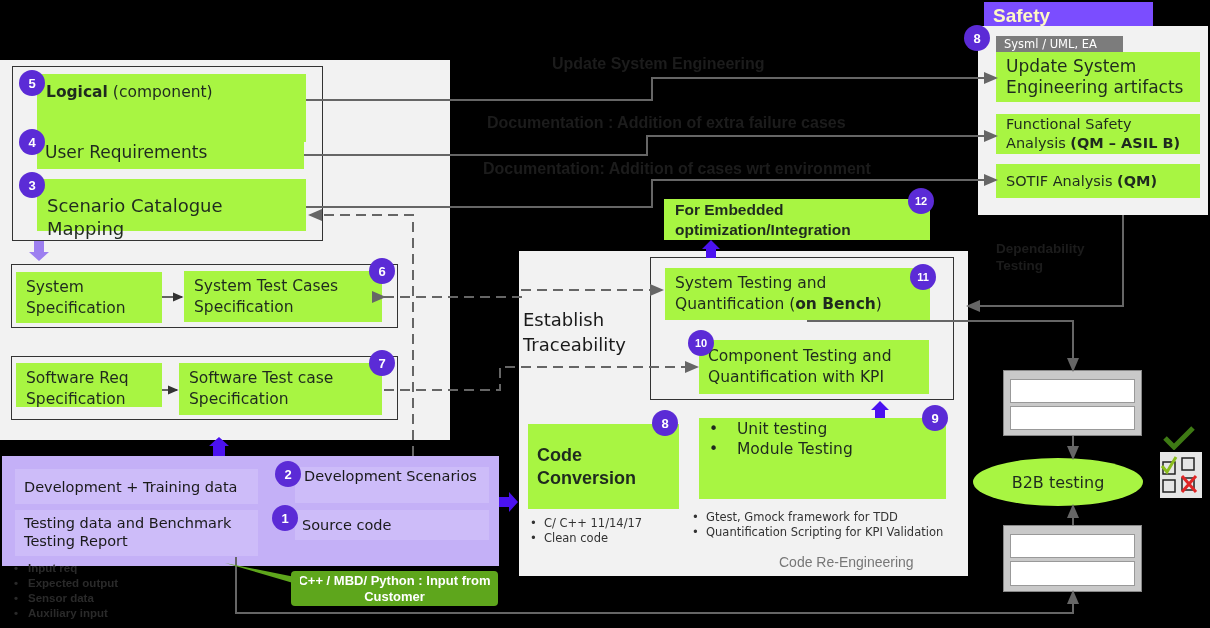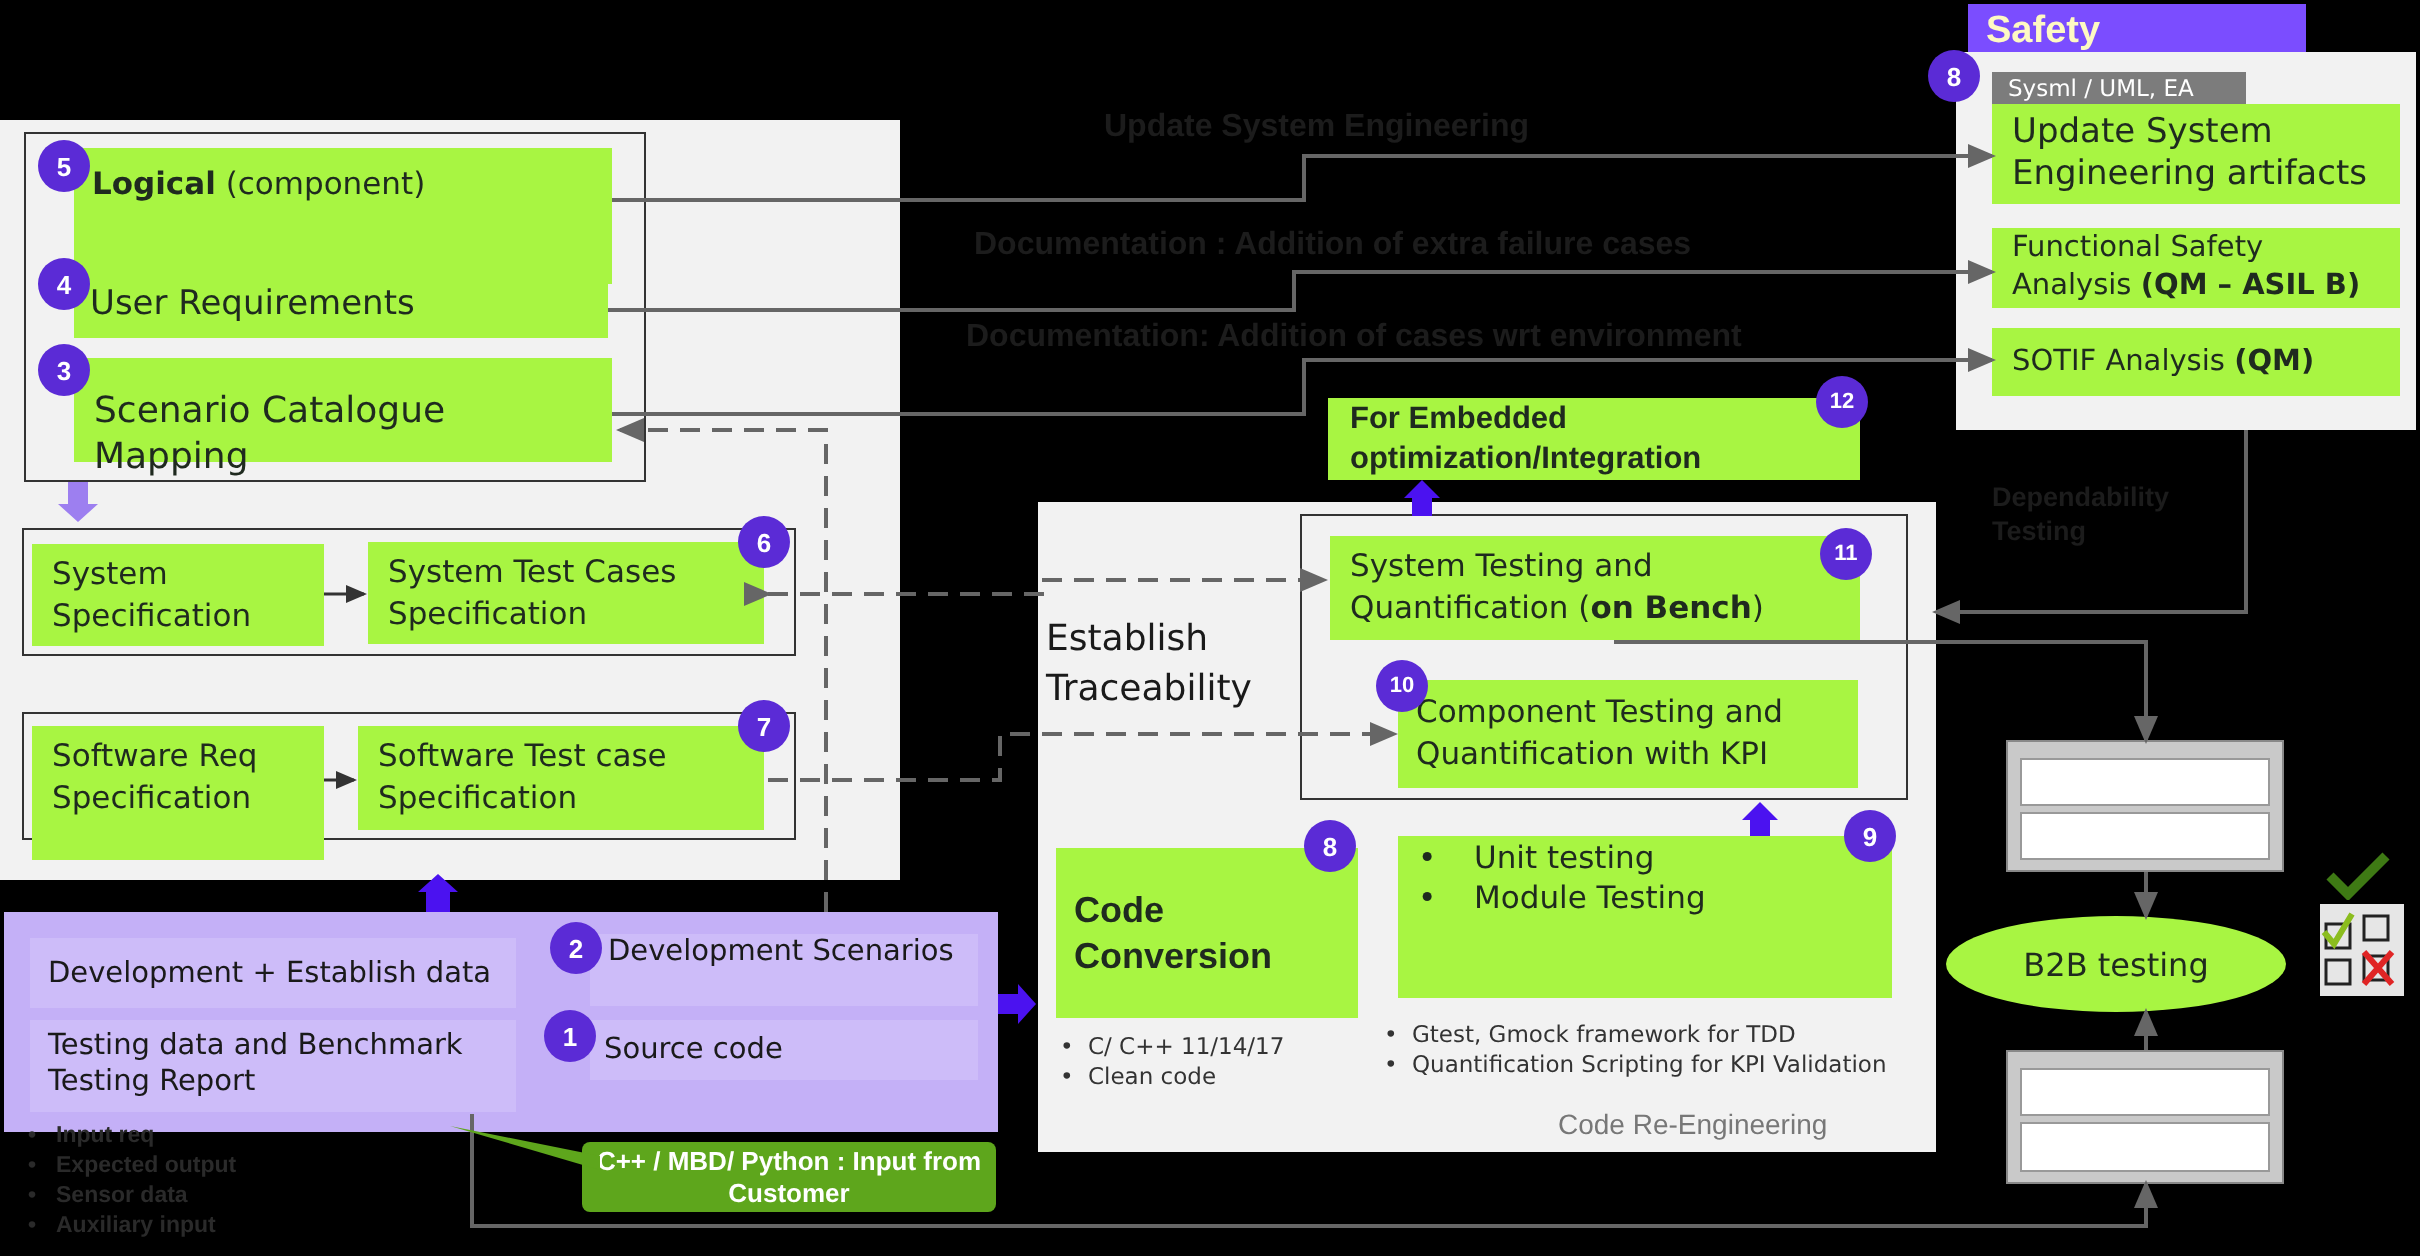--- a/index.html
+++ b/index.html
@@ -40,26 +40,26 @@
 
 <div class="green t17" style="left:37px;top:179px;width:269px;height:52px;padding:15px 10px;font-size:18px;"><span>Scenario Catalogue Mapping</span></div>
 <div class="badge" style="left:19px;top:172px;">3</div>
 
 <div class="frame" style="left:11px;top:264px;width:387px;height:64px;"></div>
 <div class="green t15" style="left:16px;top:272px;width:146px;height:51px;padding:5px 10px;"><span>System Specification</span></div>
 <div class="green t15" style="left:184px;top:271px;width:198px;height:51px;padding:5px 10px;"><span>System Test Cases Specification</span></div>
 <div class="badge" style="left:369px;top:258px;">6</div>
 
 <div class="frame" style="left:11px;top:356px;width:387px;height:64px;"></div>
-<div class="green t15" style="left:16px;top:363px;width:146px;height:67px;padding:5px 10px;"><span>Software Req Specification</span></div>
+<div class="green t15" style="left:16px;top:363px;width:146px;height:44px;padding:5px 10px;"><span>Software Req Specification</span></div>
 <div class="green t15" style="left:179px;top:363px;width:203px;height:52px;padding:5px 10px;"><span>Software Test case Specification</span></div>
 <div class="badge" style="left:369px;top:350px;">7</div>
 
 <div class="abs" style="left:2px;top:456px;width:497px;height:110px;background:#c4b0f7;"></div>
-<div class="abs t14" style="left:15px;top:469px;width:243px;height:35px;background:#cdbcf9;padding:8px 9px;"><span>Development + Establish data</span></div>
+<div class="abs t14" style="left:15px;top:469px;width:243px;height:35px;background:#cdbcf9;padding:8px 9px;"><span>Development + Training data</span></div>
 <div class="abs t14" style="left:15px;top:510px;width:243px;height:46px;background:#cdbcf9;padding:4px 9px;line-height:18px;"><span>Testing data and Benchmark Testing  Report</span></div>
 <div class="abs t14" style="left:295px;top:467px;width:194px;height:36px;background:#cdbcf9;padding:0 9px;line-height:18px;"><span>Development Scenarios</span></div>
 <div class="badge" style="left:275px;top:461px;">2</div>
 <div class="abs t14" style="left:295px;top:510px;width:194px;height:30px;background:#cdbcf9;padding:5px 7px;"><span>Source code</span></div>
 <div class="badge" style="left:272px;top:505px;">1</div>
 
 <ul class="abs bul" style="left:12px;top:561px;color:#2a2a2a;font-size:11.5px;line-height:15px;font-weight:bold;font-family:'Liberation Sans',sans-serif;">
   <li>Input req</li>
   <li>Expected output</li>
   <li>Sensor data</li>

